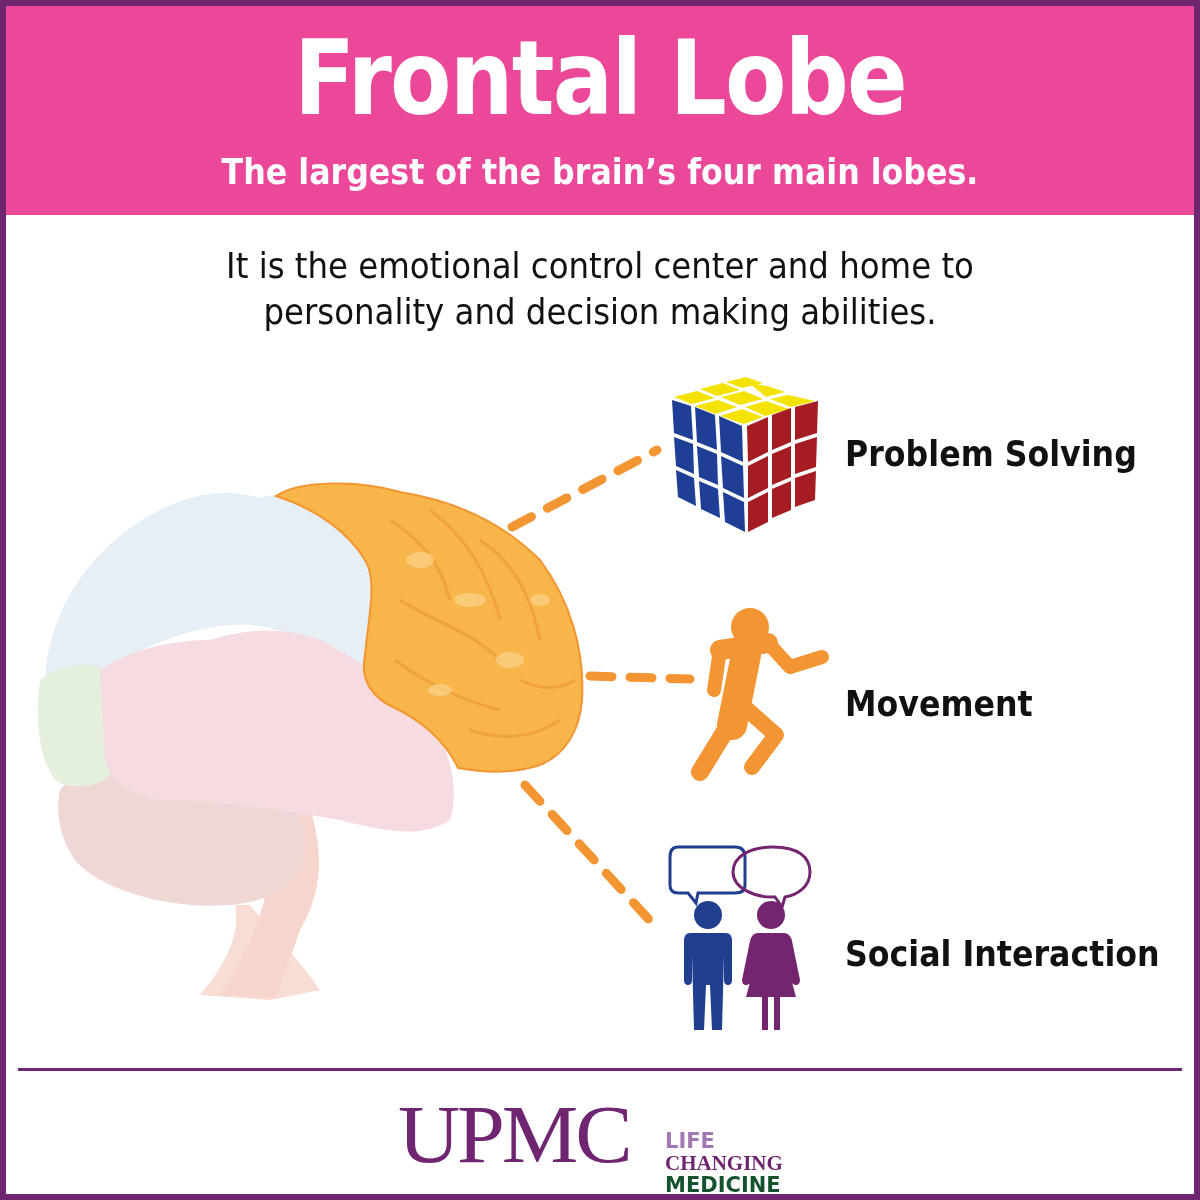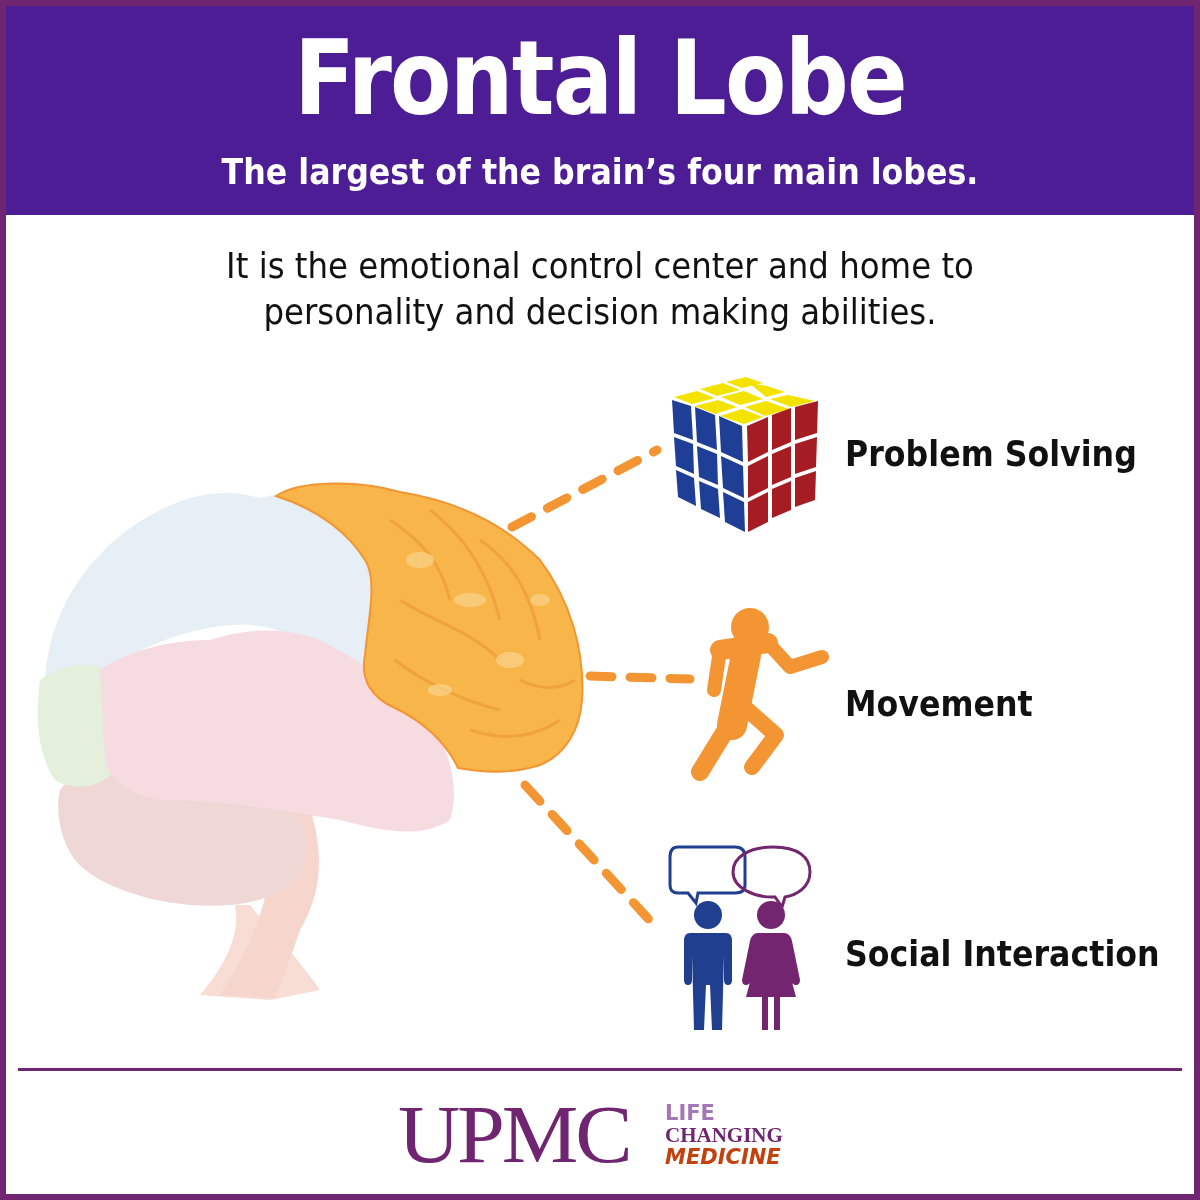--- a/index.html
+++ b/index.html
@@ -1,30 +1,30 @@
 <!DOCTYPE html>
 <html><head>
 <meta charset="utf-8">
 <style>
   html, body { margin: 0; padding: 0; }
   body { width: 1200px; height: 1200px; position: relative; background: #ffffff; overflow: hidden; font-family: "Liberation Sans", sans-serif; }
   .frame { position: absolute; inset: 0; border: 6px solid #6f2570; box-sizing: border-box; pointer-events: none; z-index: 10; }
-  .header { position: absolute; left: 0; top: 0; width: 1200px; height: 215px; background: #4c1d95; }
+  .header { position: absolute; left: 0; top: 0; width: 1200px; height: 215px; background: #ec4899; }
   .title { position: absolute; left: 0; width: 1200px; top: 18px; text-align: center; color: #fff; font-weight: bold; font-size: 104px; line-height: 120px; letter-spacing: -2px; font-family: "DejaVu Sans", sans-serif; transform: scaleX(0.86); }
   .subtitle { position: absolute; left: 0; width: 1200px; top: 150px; text-align: center; color: #fff; font-weight: bold; font-size: 36px; line-height: 44px; font-family: "DejaVu Sans", sans-serif; transform: scaleX(0.88); }
   .intro { position: absolute; left: 0; width: 1200px; top: 243px; text-align: center; color: #111; font-size: 36px; line-height: 46px; font-family: "DejaVu Sans", sans-serif; transform: scaleX(0.9); }
   .intro span { display: block; }
   .label { position: absolute; font-weight: bold; font-size: 36px; color: #111; font-family: "DejaVu Sans", sans-serif; transform-origin: left center; transform: scaleX(0.88); white-space: nowrap; }
   .divider { position: absolute; left: 18px; width: 1164px; top: 1068px; height: 3px; background: #6f2570; }
   .logo { position: absolute; left: 398px; top: 1095px; height: 80px; }
   .logo-word { position: absolute; left: 0; top: 0; font-family: "Liberation Serif", serif; font-size: 82px; color: #6f2570; line-height: 80px; letter-spacing: -3px; transform: scaleX(1.05); transform-origin: left; }
-  .tag { position: absolute; left: 267px; font-weight: bold; font-size: 21px; line-height: 21px; font-family: "DejaVu Sans", sans-serif; letter-spacing: 0px; }
+  .tag { position: absolute; left: 267px; font-weight: bold; font-size: 21px; line-height: 21px; font-family: "DejaVu Sans", sans-serif; letter-spacing: 0px; margin-top: 28px; }
   .tag.t1 { top: 8px; color: #a277b3; }
   .tag.t2 { top: 30px; color: #6f2570; font-family: Liberation Serif, serif; }
-  .tag.t3 { top: 52px; color: #c2410c; font-style: italic; }
+  .tag.t3 { top: 52px; color: #14532d; }
   svg { position: absolute; overflow: visible; }
 </style>
 </head>
 <body>
 
 <div class="frame"></div>
 
 <div class="header">
   <div class="title">Frontal Lobe</div>
   <div class="subtitle">The largest of the brain’s four main lobes.</div>

